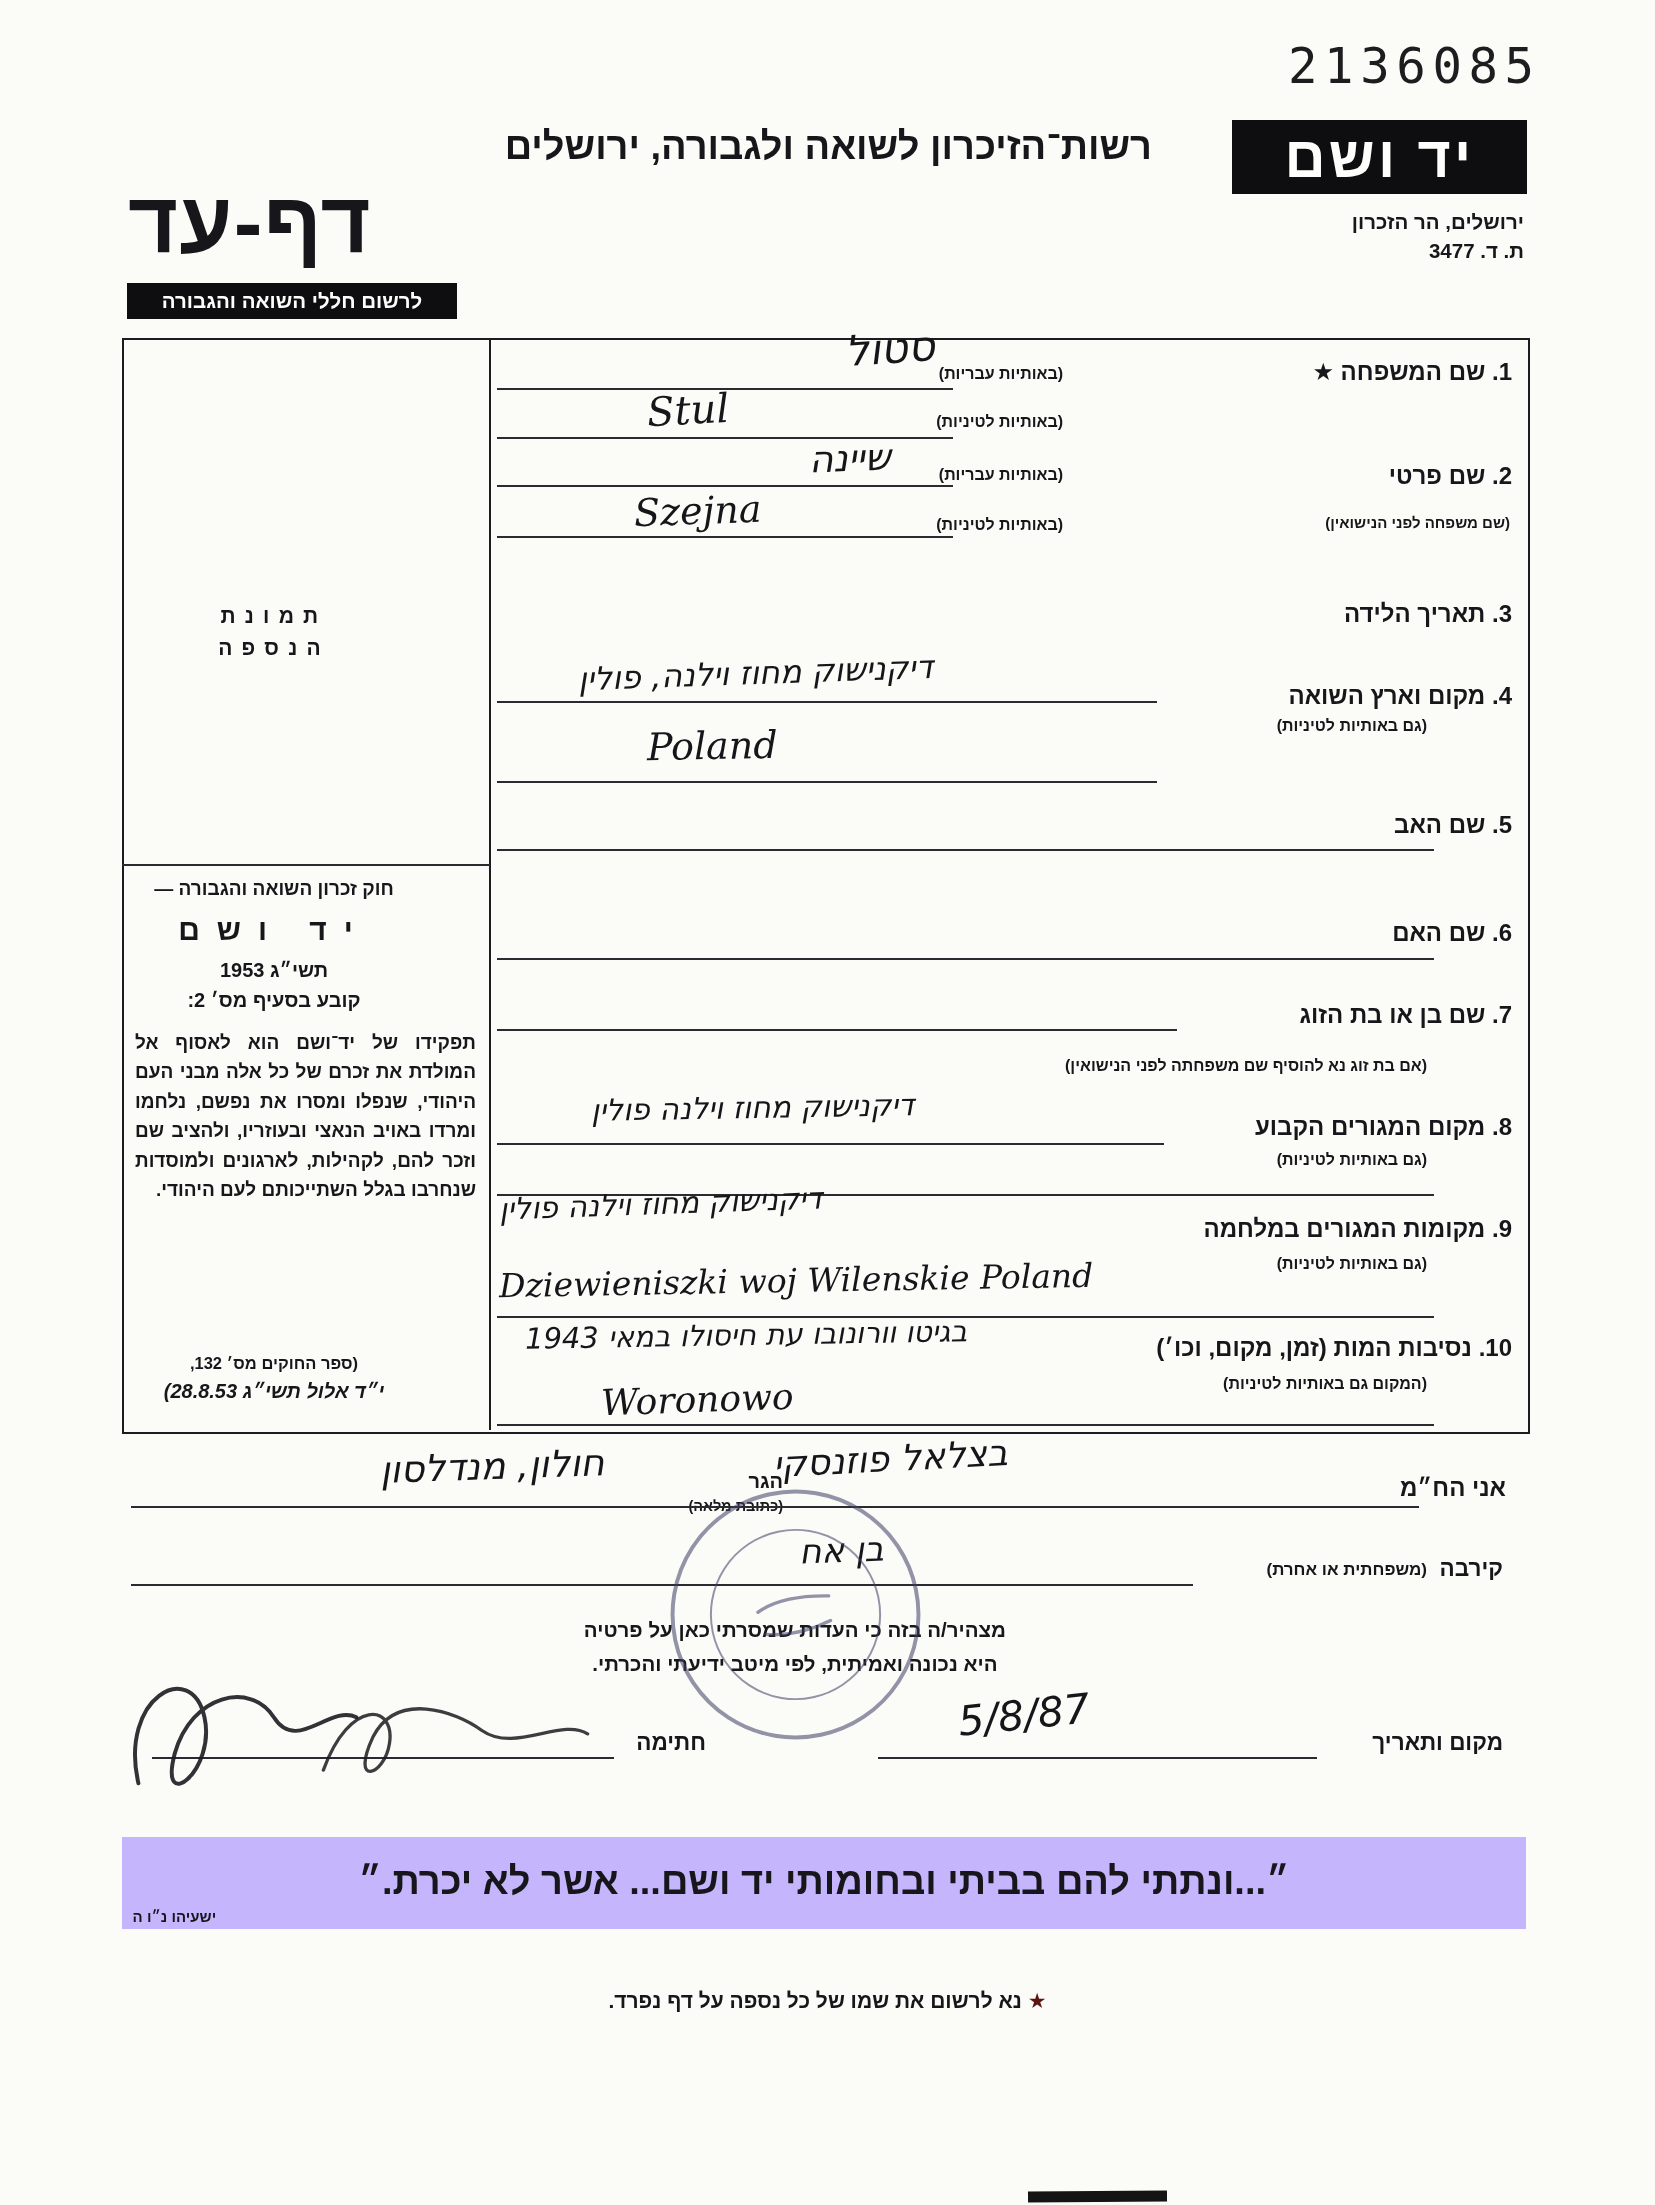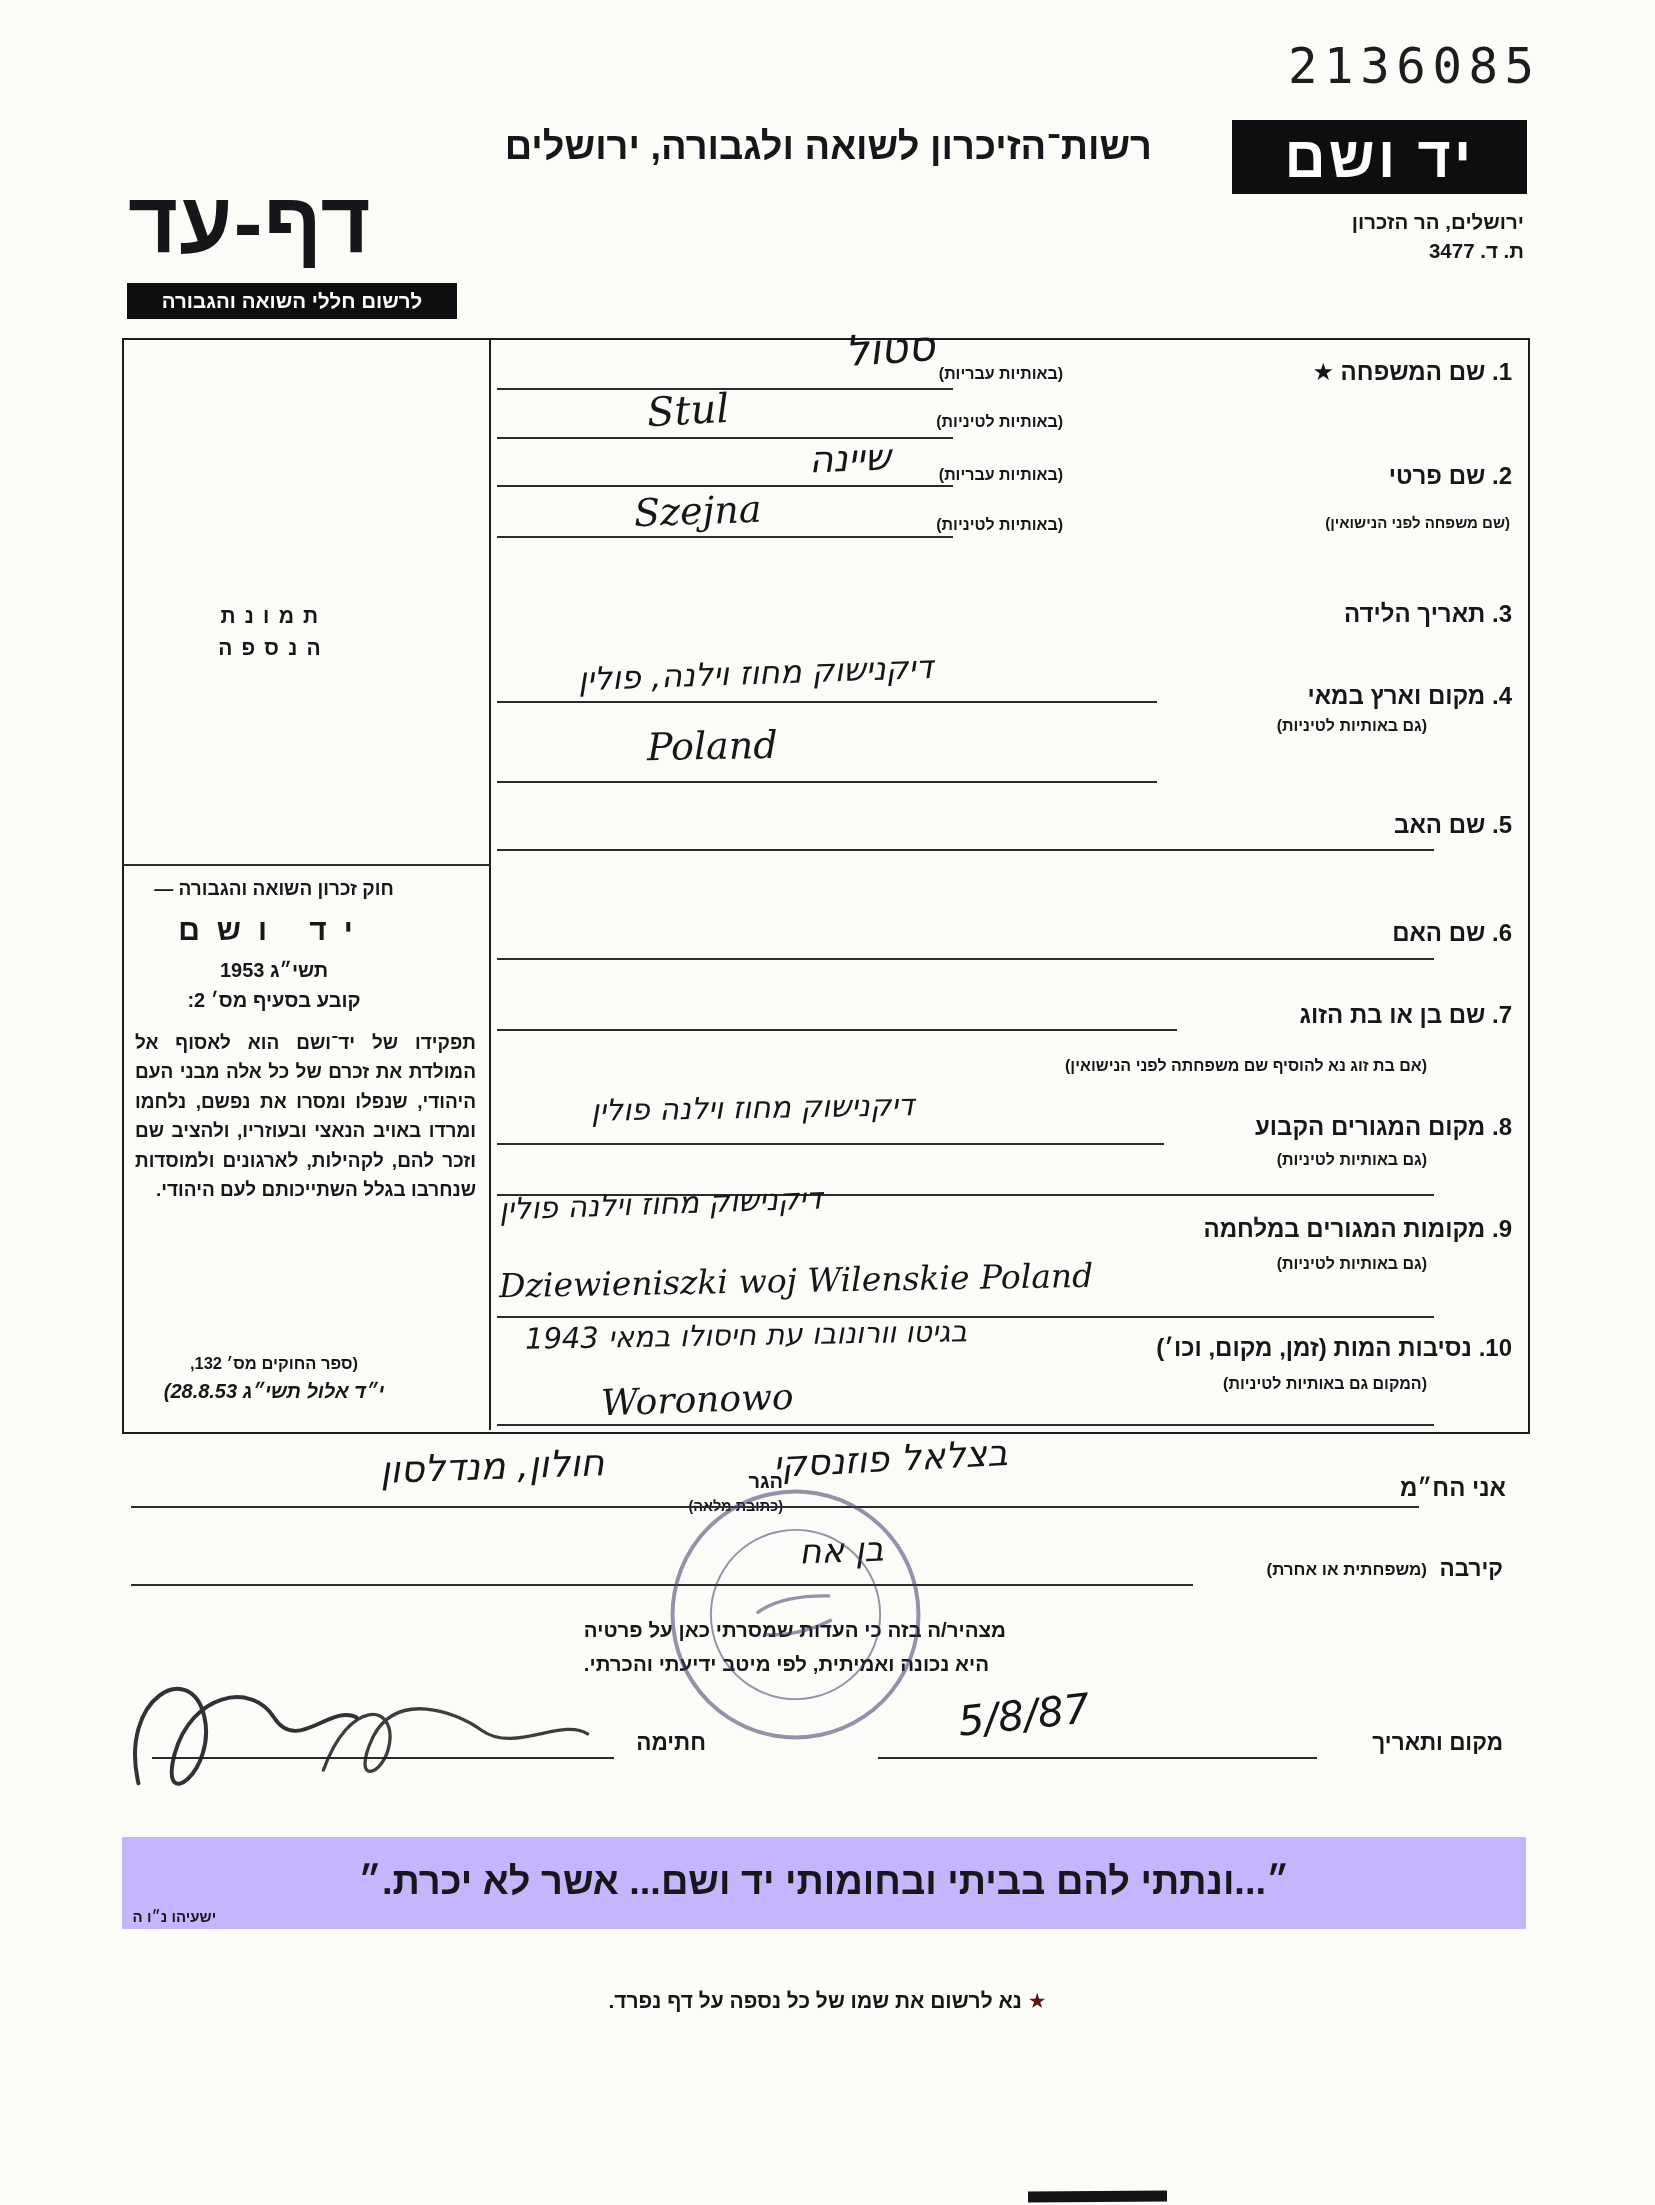--- a/index.html
+++ b/index.html
@@ -49,21 +49,21 @@
   <div class="abs lawcol b" style="top:959px;font-size:20px;">תשי״ג 1953</div>
   <div class="abs lawcol b" style="top:989px;font-size:20px;">קובע בסעיף מס׳ 2:</div>
   <div class="abs b" style="left:135px;top:1028px;width:341px;font-size:19px;line-height:1.55;text-align:justify;">תפקידו של יד־ושם הוא לאסוף אל המולדת את זכרם של כל אלה מבני העם היהודי, שנפלו ומסרו את נפשם, נלחמו ומרדו באויב הנאצי ובעוזריו, ולהציב שם וזכר להם, לקהילות, לארגונים ולמוסדות שנחרבו בגלל השתייכותם לעם היהודי.</div>
   <div class="abs lawcol" style="top:1354px;font-size:16.5px;font-weight:bold;">(ספר החוקים מס׳ 132,</div>
   <div class="abs lawcol" style="top:1380px;font-size:20px;font-weight:bold;font-style:italic;">י״ד אלול תשי״ג 28.8.53)</div>
 
   <div class="fldlbl" style="top:358px;"><span>1.</span> <span>שם המשפחה ★</span></div>
   <div class="fldlbl" style="top:462px;"><span>2.</span> <span>שם פרטי</span></div>
   <div class="sub" style="right:145px;top:499px;font-size:15px;margin-top:15px;">(שם משפחה לפני הנישואין)</div>
   <div class="fldlbl" style="top:600px;"><span>3.</span> <span>תאריך הלידה</span></div>
-  <div class="fldlbl" style="top:682px;"><span>4.</span> <span>מקום וארץ במאי</span></div>
+  <div class="fldlbl" style="top:682px;"><span>4.</span> <span>מקום וארץ השואה</span></div>
   <div class="sub" style="right:228px;top:717px;">(גם באותיות לטיניות)</div>
   <div class="fldlbl" style="top:811px;"><span>5.</span> <span>שם האב</span></div>
   <div class="fldlbl" style="top:919px;"><span>6.</span> <span>שם האם</span></div>
   <div class="fldlbl" style="top:1001px;"><span>7.</span> <span>שם בן או בת הזוג</span></div>
   <div class="sub" style="right:228px;top:1057px;">(אם בת זוג נא להוסיף שם משפחתה לפני הנישואין)</div>
   <div class="fldlbl" style="top:1113px;"><span>8.</span> <span>מקום המגורים הקבוע</span></div>
   <div class="sub" style="right:228px;top:1151px;">(גם באותיות לטיניות)</div>
   <div class="fldlbl" style="top:1215px;"><span>9.</span> <span>מקומות המגורים במלחמה</span></div>
   <div class="sub" style="right:228px;top:1255px;">(גם באותיות לטיניות)</div>
   <div class="fldlbl" style="top:1334px;"><span>10.</span> <span>נסיבות המות (זמן, מקום, וכו׳)</span></div>
@@ -105,21 +105,21 @@
   <div class="abs b" style="right:872px;top:1470px;font-size:20px;">הגר</div>
   <div class="abs b" style="right:872px;top:1498px;font-size:14.5px;">(כתובת מלאה)</div>
   <div class="hw" style="left:380px;top:1445px;font-size:37px;transform:rotate(-2deg);">חולון, מנדלסון</div>
   <div class="line" style="left:131px;top:1506px;width:1288px;"></div>
 
   <div class="abs b" style="right:152px;top:1556px;font-size:22.5px;">קירבה</div>
   <div class="abs b" style="right:228px;top:1560px;font-size:17px;">(משפחתית או אחרת)</div>
   <div class="hw" style="left:799px;top:1530px;font-size:34px;transform:rotate(-2deg);">בן אח</div>
   <div class="line" style="left:131px;top:1584px;width:1062px;"></div>
 
-  <div class="abs b" style="right:649px;top:1613px;font-size:20.5px;line-height:1.65;text-align:left;">
+  <div class="abs b" style="right:649px;top:1613px;font-size:20.5px;line-height:1.65;text-align:center;">
     <span>מצהיר/ה בזה כי העדות שמסרתי כאן על פרטיה</span><br>
     <span>היא נכונה ואמיתית, לפי מיטב ידיעתי והכרתי.</span>
   </div>
 
   <div class="abs b" style="right:152px;top:1730px;font-size:22.5px;">מקום ותאריך</div>
   <div class="hw" style="left:958px;top:1691px;font-size:41px;transform:rotate(-6deg);direction:ltr;">5/8/87</div>
   <div class="line" style="left:878px;top:1757px;width:439px;"></div>
 
   <div class="abs b" style="right:949px;top:1730px;font-size:22.5px;">חתימה</div>
   <div class="line" style="left:152px;top:1757px;width:462px;"></div>

